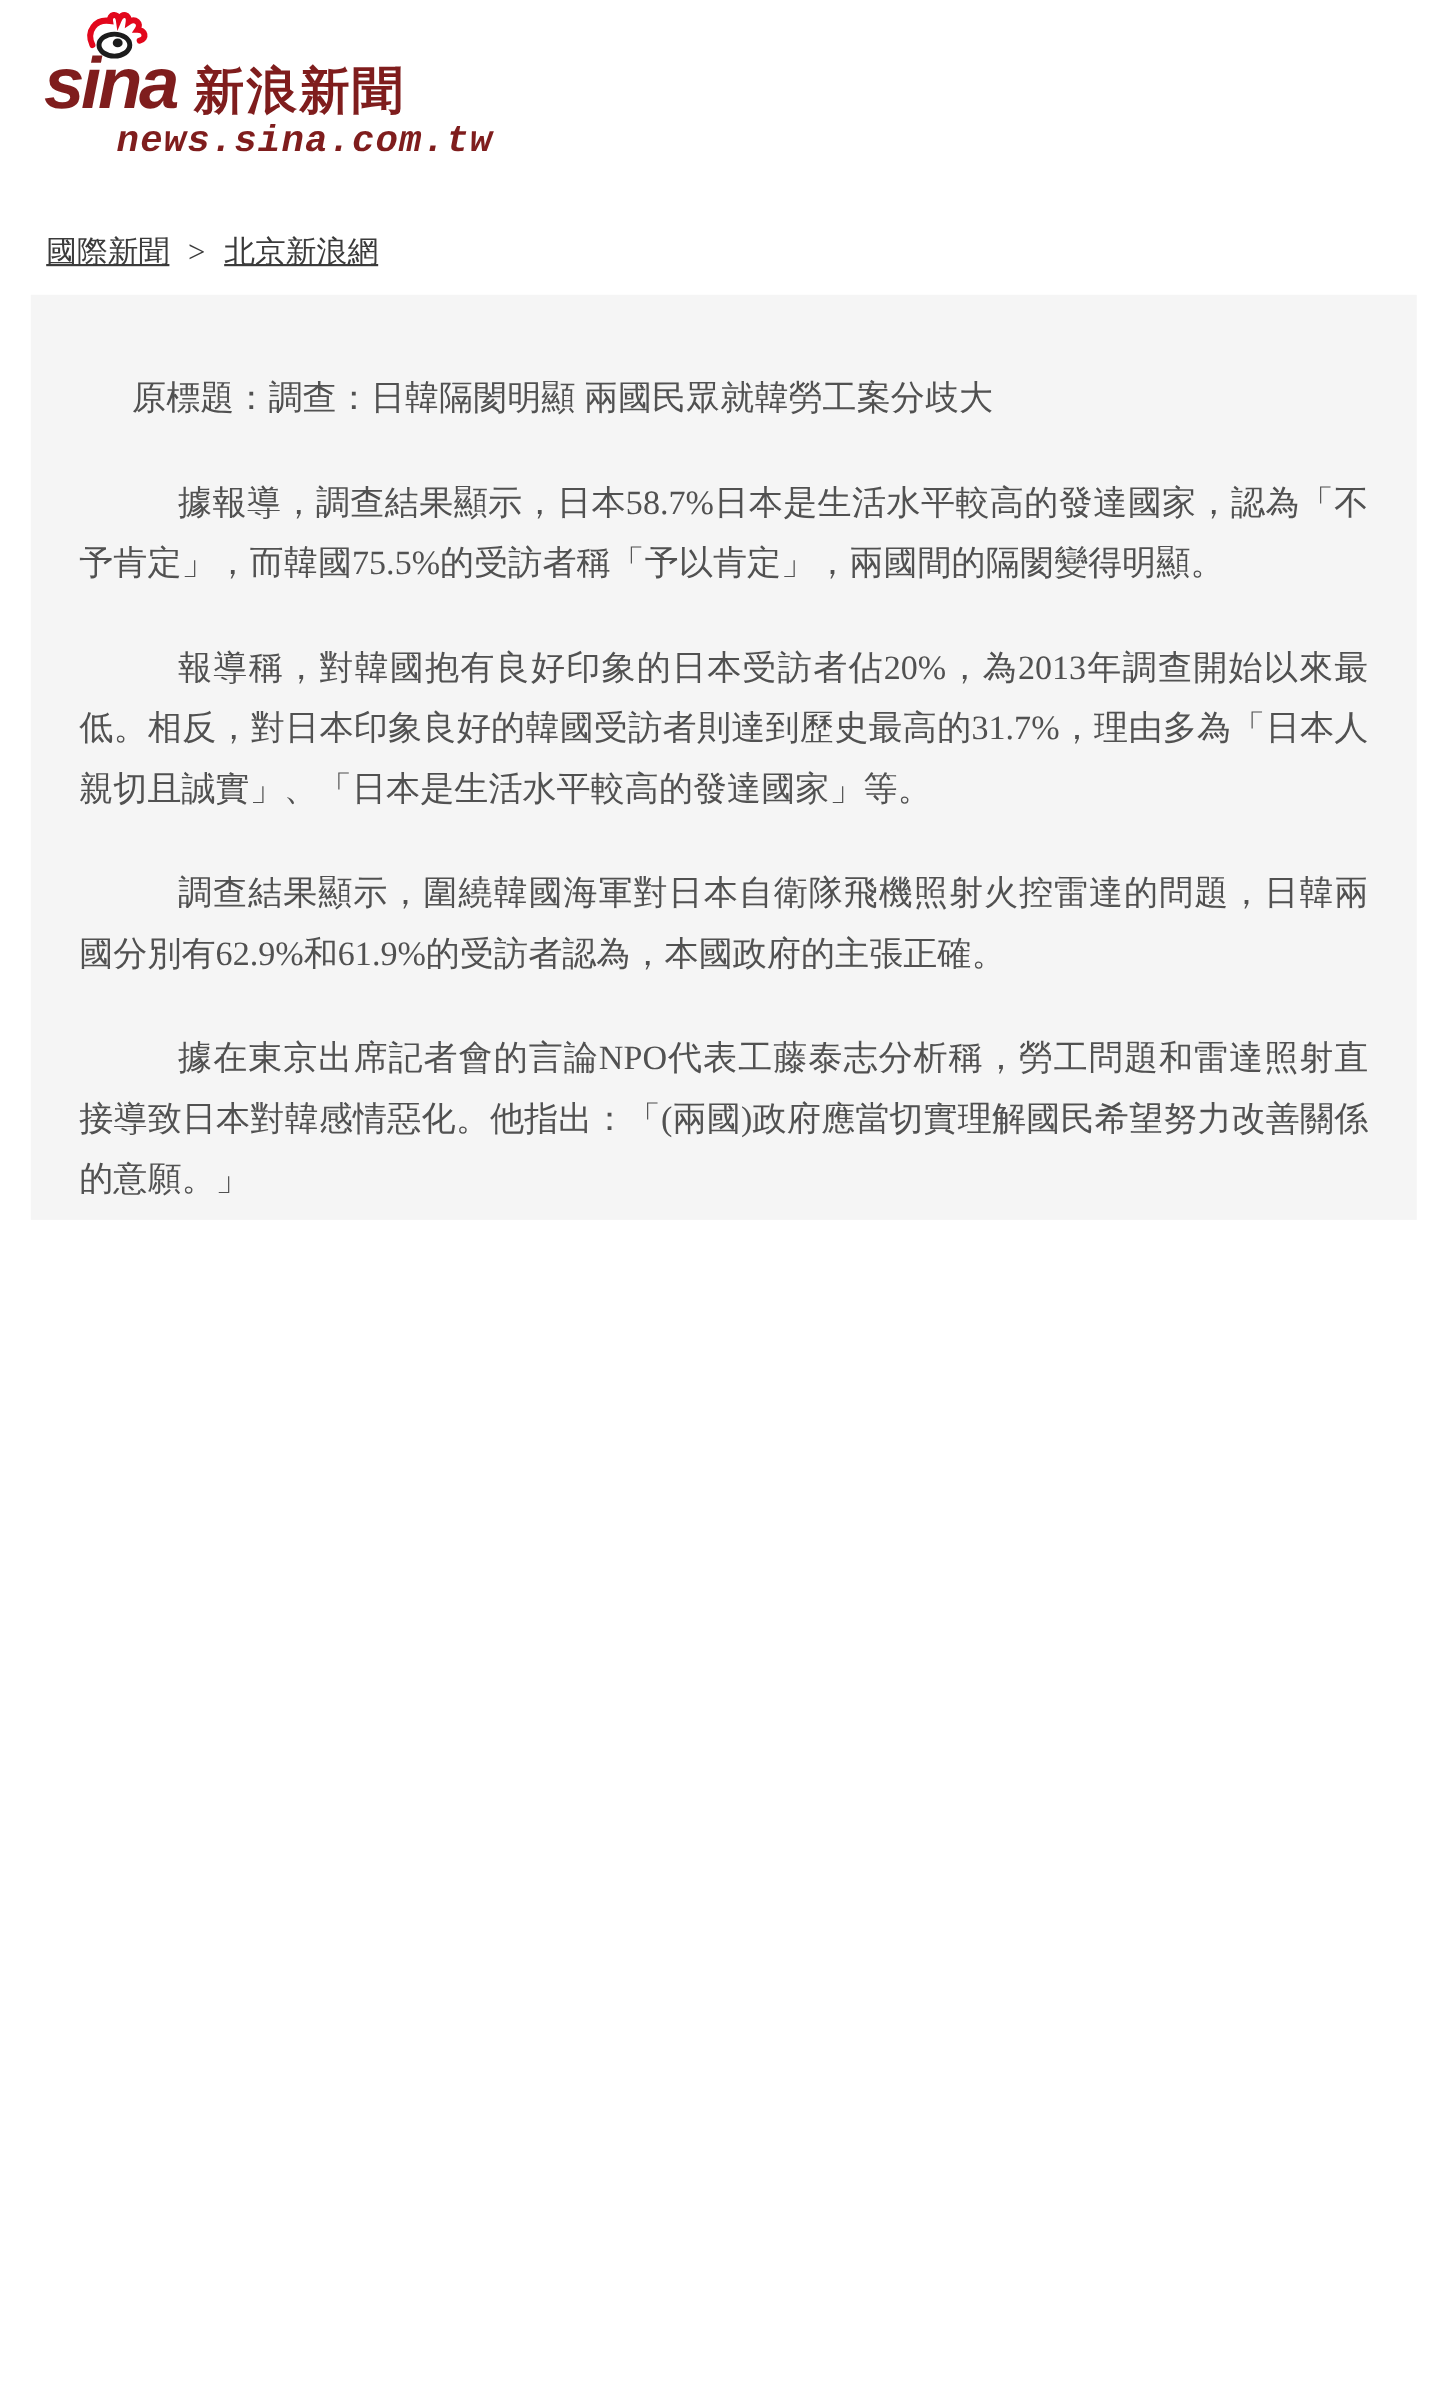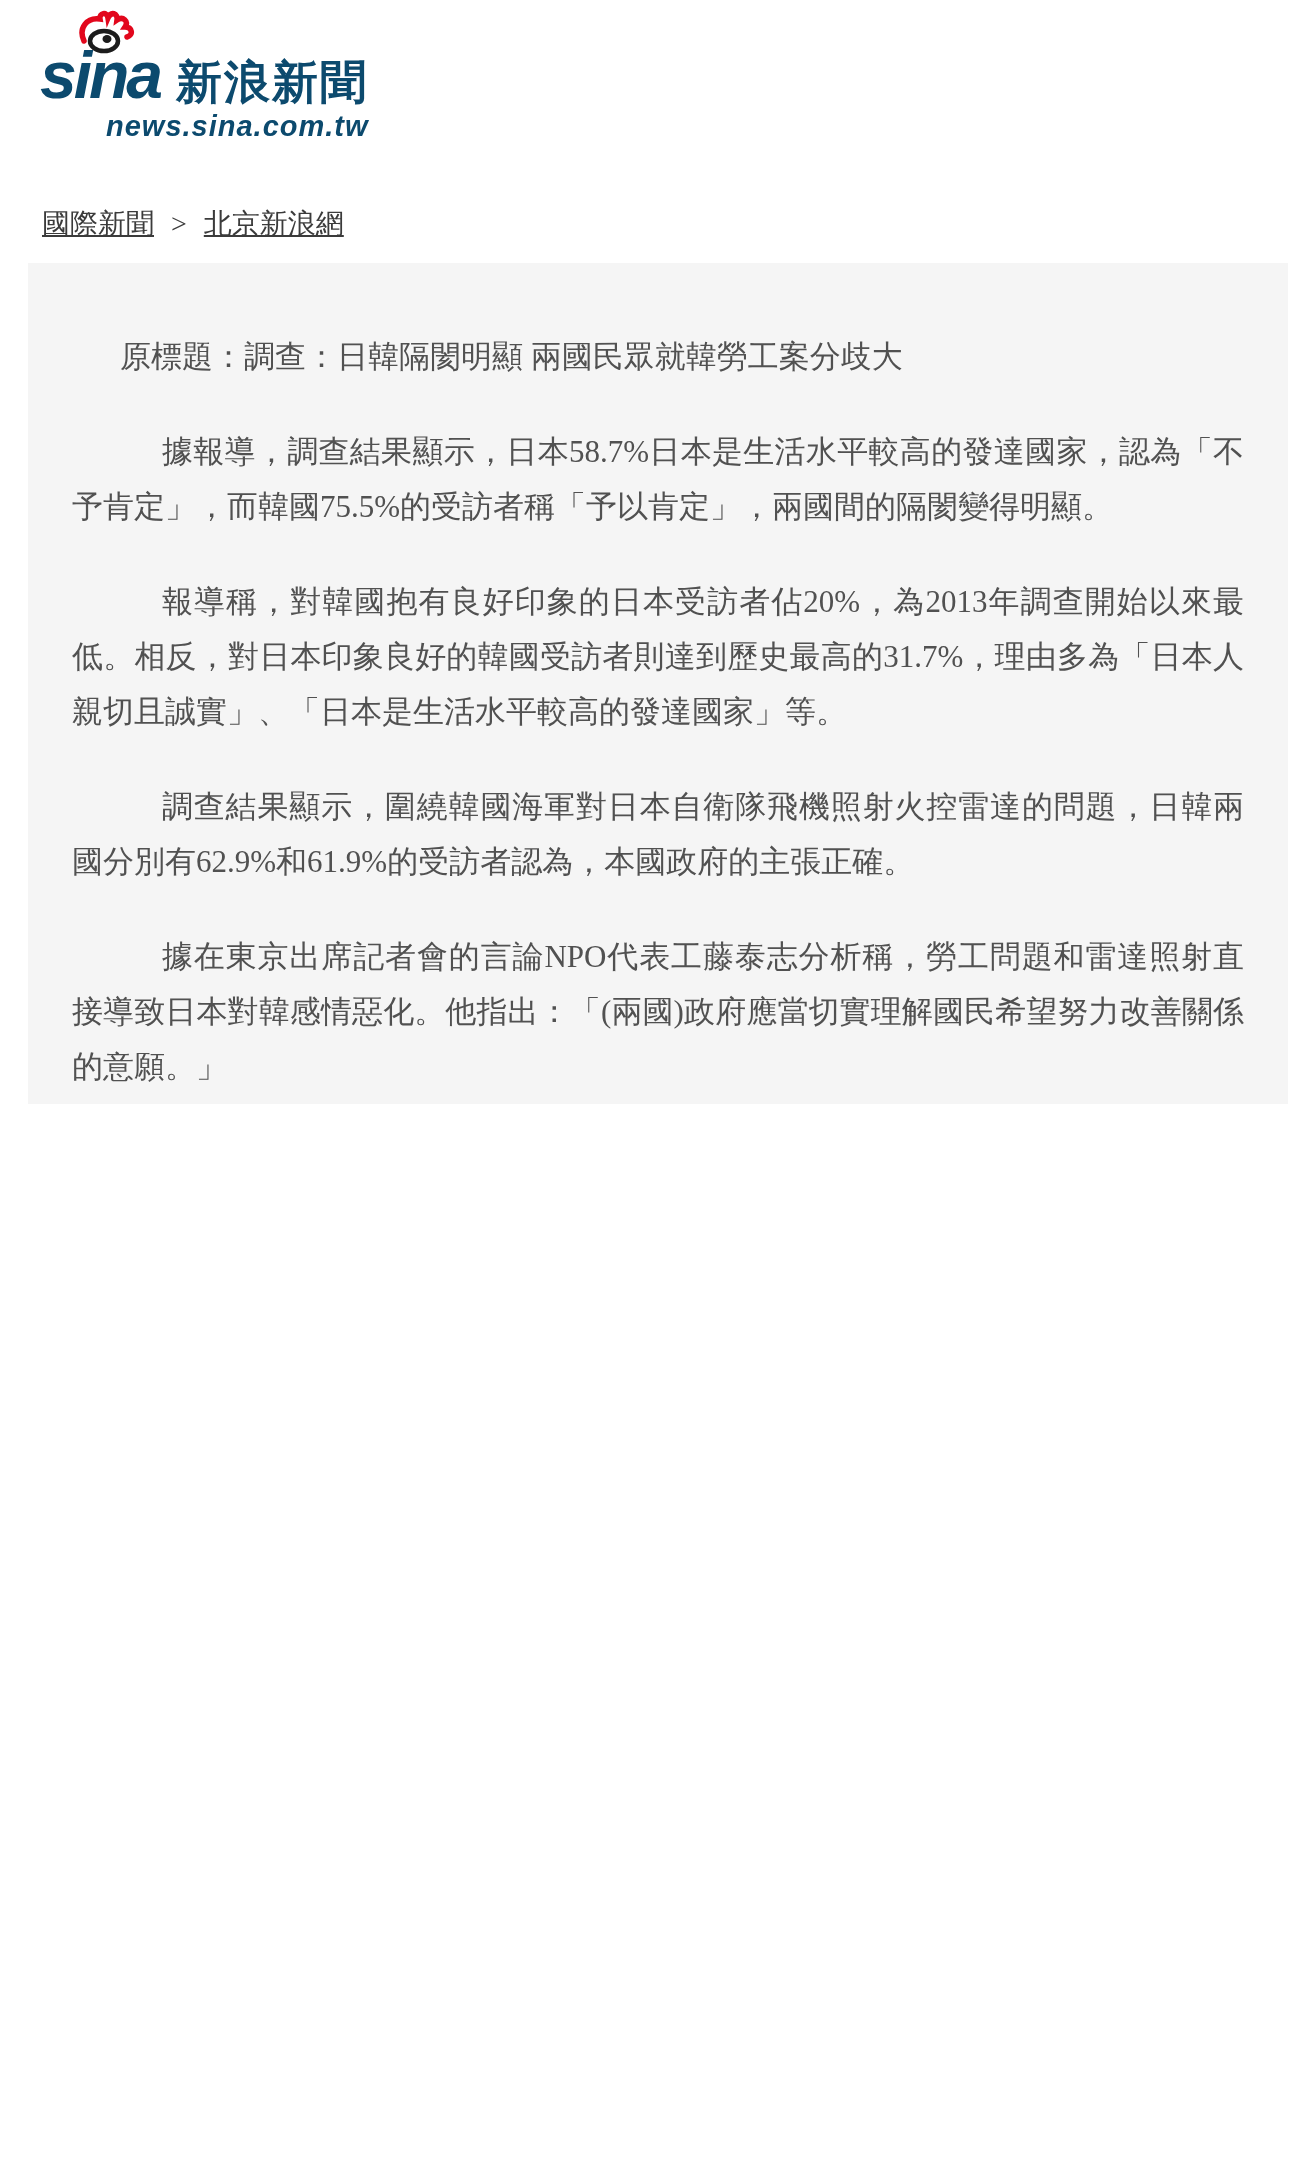--- a/index.html
+++ b/index.html
@@ -1,27 +1,27 @@
 <!DOCTYPE html>
 <html lang="zh-Hant"><head>
 <meta charset="utf-8">
 <style>
   html,body{margin:0;padding:0;background:#ffffff;}
   body{width:1316px;font-family:"Liberation Sans",sans-serif;-webkit-font-smoothing:antialiased;}
 
   
   .site-header{padding:10px 0 0 40px;}
-  .logo{display:block;position:relative;width:430px;color:#0c4a6e;text-decoration:none;cursor:pointer;}
+  .logo{display:block;position:relative;width:430px;color:#7f1d1d;text-decoration:none;cursor:pointer;}
   .logo-eye{position:absolute;left:34px;top:0;}
   .logo-row{display:flex;align-items:baseline;gap:16px;padding-top:34px;}
   .logo-wordmark{font-family:"Liberation Sans",sans-serif;font-style:italic;font-weight:700;
                  font-size:66px;line-height:0.95;letter-spacing:-3px;}
   .logo-cjk{font-family:"Liberation Sans",sans-serif;font-weight:700;font-size:46px;letter-spacing:2px;}
-  .logo-domain{font-family:Liberation Sans, sans-serif;font-style:italic;font-weight:700;
-               font-size:29px;letter-spacing:1px;padding-left:66px;margin-top:-4px;}
+  .logo-domain{font-family:Liberation Mono, monospace;font-style:italic;font-weight:700;
+               font-size:34px;letter-spacing:1px;padding-left:66px;margin-top:-4px;}
 
   
   .breadcrumb{margin:62px 0 20px 42px;font-family:"Liberation Serif","DejaVu Serif",serif;
               font-size:28px;color:#3b3b3b;}
   .crumb{color:#3b3b3b;text-decoration:underline;cursor:pointer;}
   .crumb-sep{margin:0 10px;color:#3b3b3b;}
 
   
   .article-container{margin:0 28px;background:#f5f5f5;padding:66px 44px 10px;}
   .article-title{margin:0 0 86px 2px;font-family:"Liberation Sans",sans-serif;font-weight:700;

